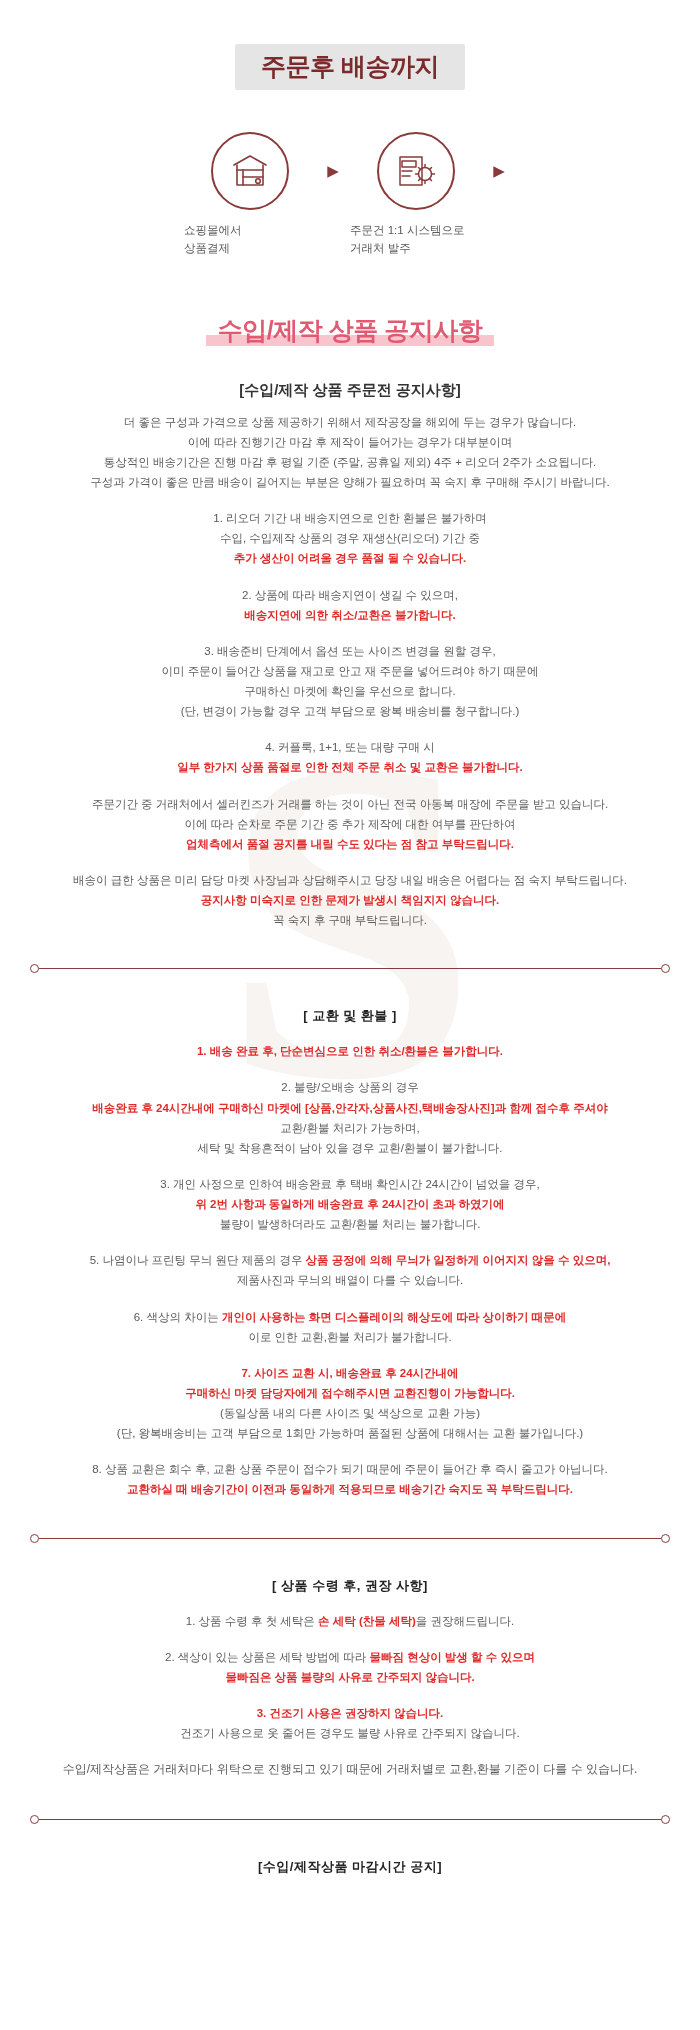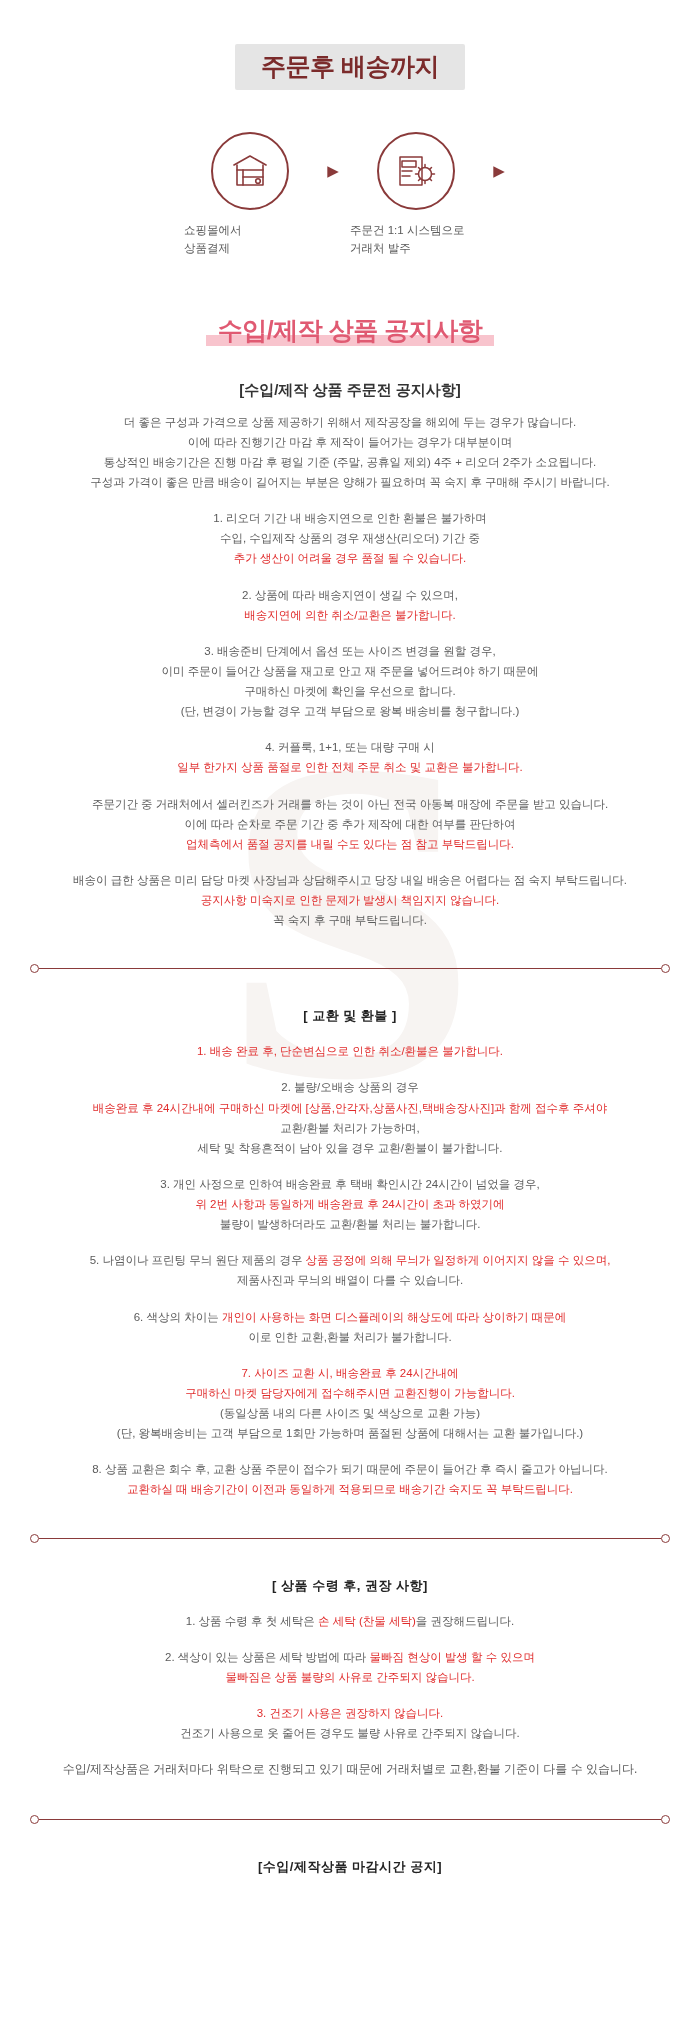--- a/index.html
+++ b/index.html
@@ -122,21 +122,21 @@
     margin-top:34px;
     margin-bottom:12px;
   }
   .para{
     font-size:11.5px;
     line-height:1.75;
     color:#5b5b5b;
     margin:0 0 0 0;
   }
   .para + .para{margin-top:16px;}
-  .red{color:#e02b2b;font-weight:normal;}
+  .red{color:#e02b2b;font-weight:bold;}
   .sp{margin-top:16px;}
   .sp-lg{margin-top:26px;}
 
   
   .divider{
     width:640px;
     margin:34px auto;
     position:relative;
     height:9px;
   }

